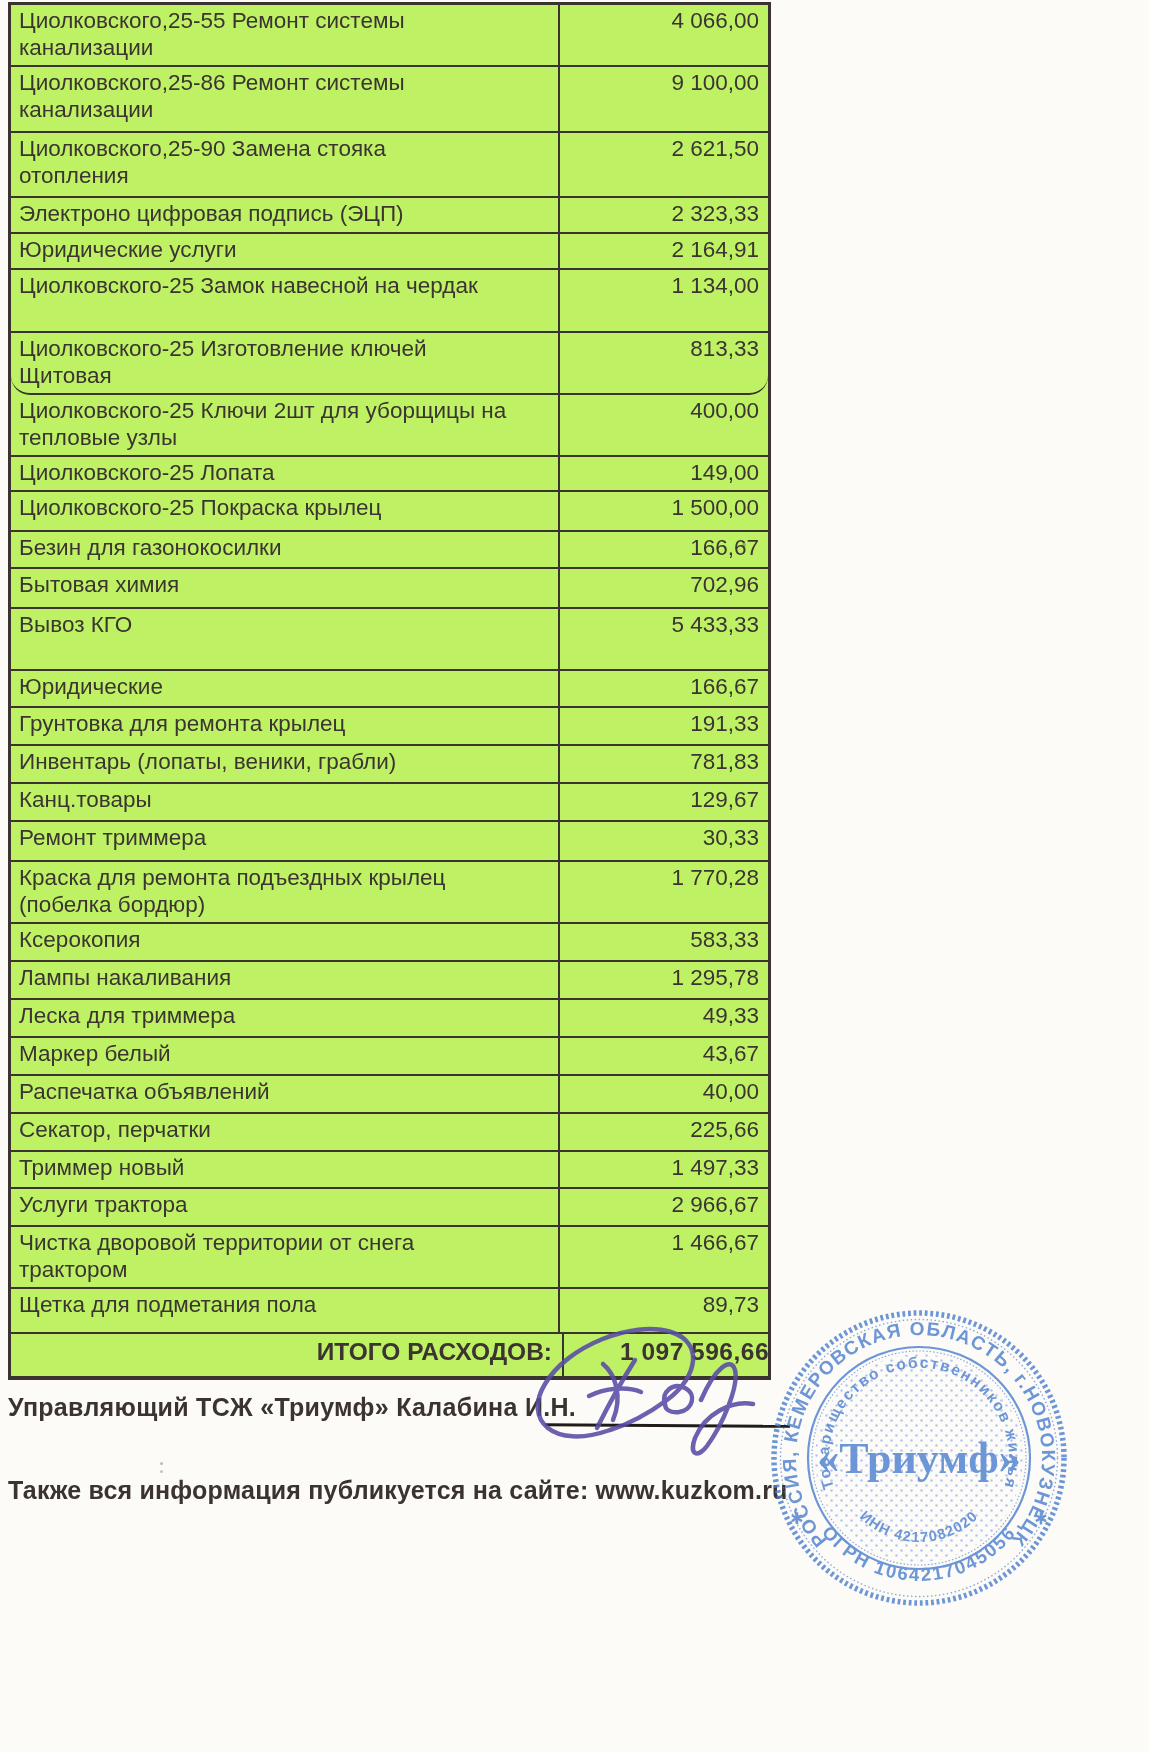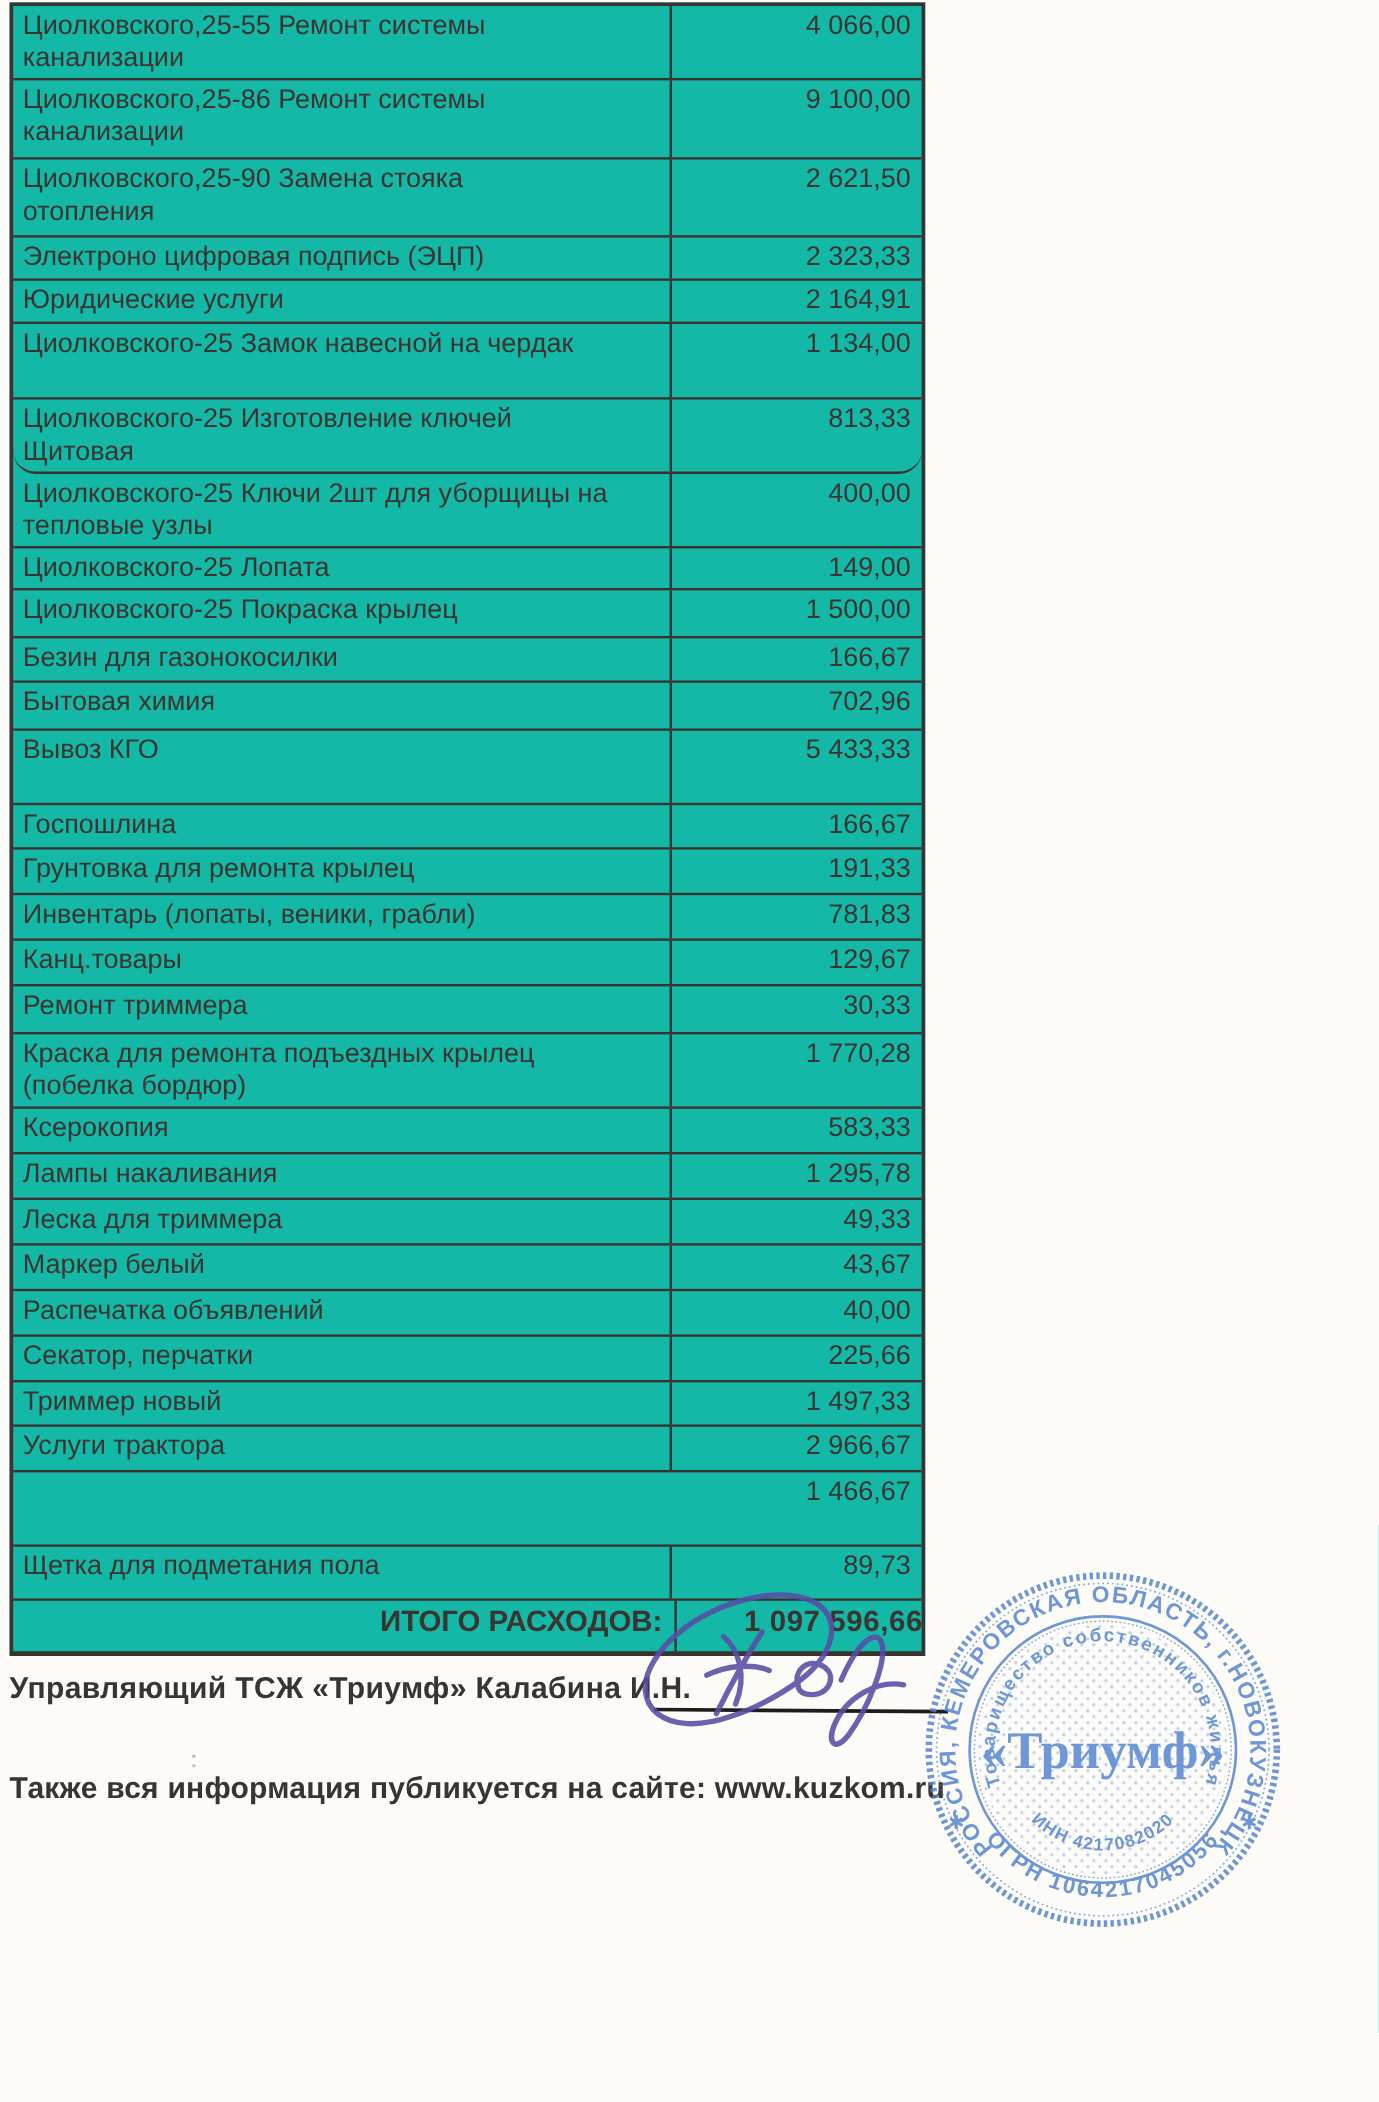--- a/index.html
+++ b/index.html
@@ -7,21 +7,21 @@
     width:1149px;height:1752px;position:relative;overflow:hidden;
     background:#fcfbf8;
     font-family:"Liberation Sans",sans-serif;
     color:#3b3431;
     --ink:#4e80cf; --sig:#584ca6;
   }
   
   .exp-table{
     position:absolute;left:8px;top:2px;width:757px;
     border:3px solid #3a332f;border-bottom-width:4px;
-    background:#14b8a6;
+    background:#bef264;
   }
   .t-row{display:flex;border-bottom:2px solid #3a332f;}
   .cell{padding:2px 6px 4px 8px;font-size:22.5px;line-height:27px;}
   .cell.desc{
     width:533px;flex:0 0 533px;border-right:2px solid #3a332f;
     white-space:pre-line;
   }
   .cell.amt{flex:1;text-align:right;padding-right:9px;white-space:nowrap;}
   .total-row{min-height:42px;border-bottom:none;gap:48px;}
   .total-row .desc{text-align:right;font-weight:700;font-size:24.5px;padding-right:10px;padding-top:4px;}
@@ -92,21 +92,21 @@
       </div>
       <div class="t-row" style="min-height: 38px;">
         <div class="cell desc">Бытовая химия</div>
         <div class="cell amt">702,96</div>
       </div>
       <div class="t-row" style="min-height: 60px;">
         <div class="cell desc">Вывоз КГО</div>
         <div class="cell amt">5 433,33</div>
       </div>
       <div class="t-row" style="min-height: 35px;">
-        <div class="cell desc">Госпошлина</div>
+        <div class="cell desc">Юридические</div>
         <div class="cell amt">166,67</div>
       </div>
       <div class="t-row" style="min-height: 36px;">
         <div class="cell desc">Грунтовка для ремонта крылец</div>
         <div class="cell amt">191,33</div>
       </div>
       <div class="t-row" style="min-height: 36px;">
         <div class="cell desc">Инвентарь (лопаты, веники, грабли)</div>
         <div class="cell amt">781,83</div>
       </div>
@@ -149,20 +149,22 @@
       </div>
       <div class="t-row" style="min-height: 35px;">
         <div class="cell desc">Триммер новый</div>
         <div class="cell amt">1 497,33</div>
       </div>
       <div class="t-row" style="min-height: 36px;">
         <div class="cell desc">Услуги трактора</div>
         <div class="cell amt">2 966,67</div>
       </div>
       <div class="t-row" style="min-height: 60px;">
+        <div class="cell desc">Чистка дворовой территории от снега
+трактором</div>
         <div class="cell amt">1 466,67</div>
       </div>
       <div class="t-row" style="min-height: 43px;">
         <div class="cell desc">Щетка для подметания пола</div>
         <div class="cell amt">89,73</div>
       </div>
     </div>
   <div class="t-row total-row">
     <div class="cell desc">ИТОГО РАСХОДОВ:</div>
     <div class="cell amt">1 097 596,66</div>

